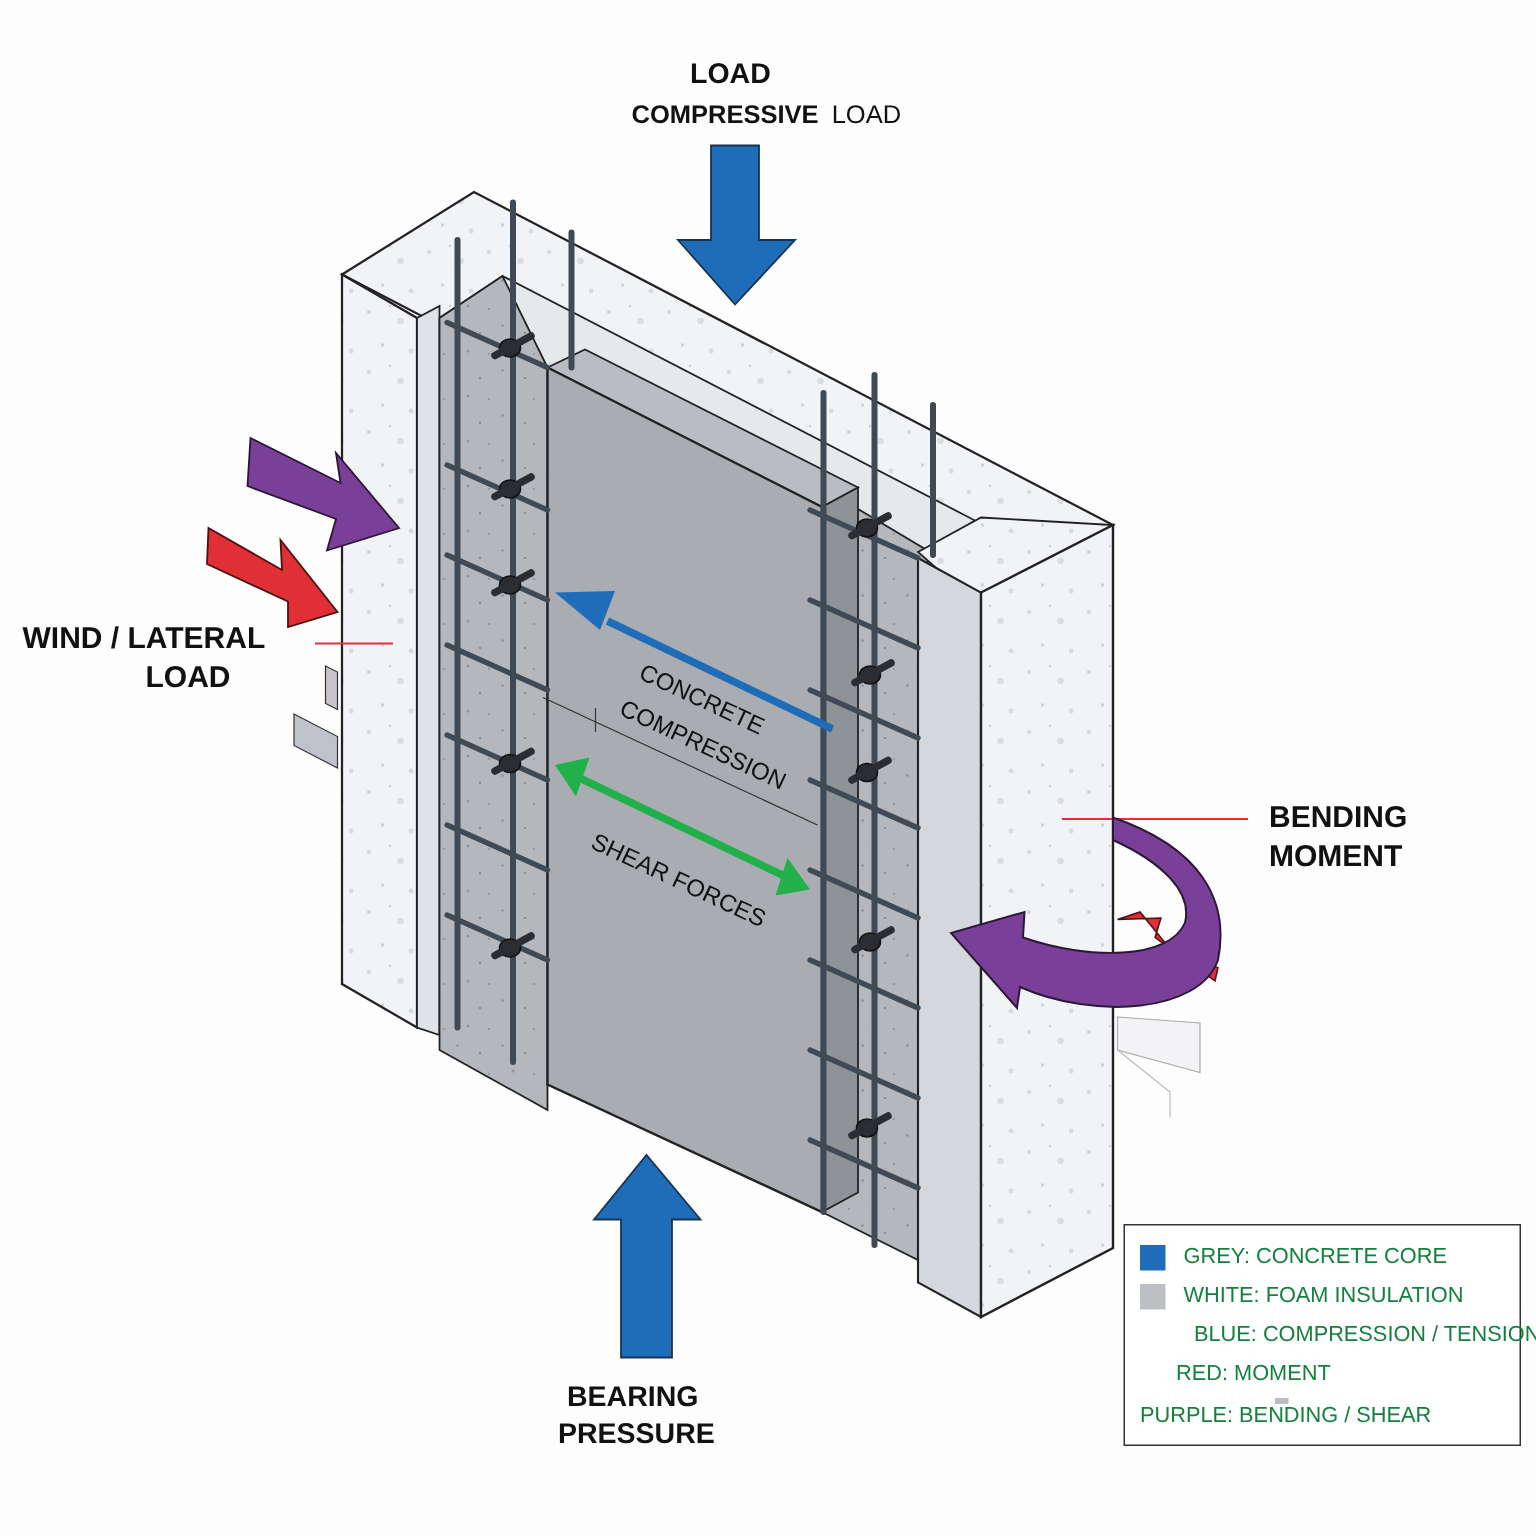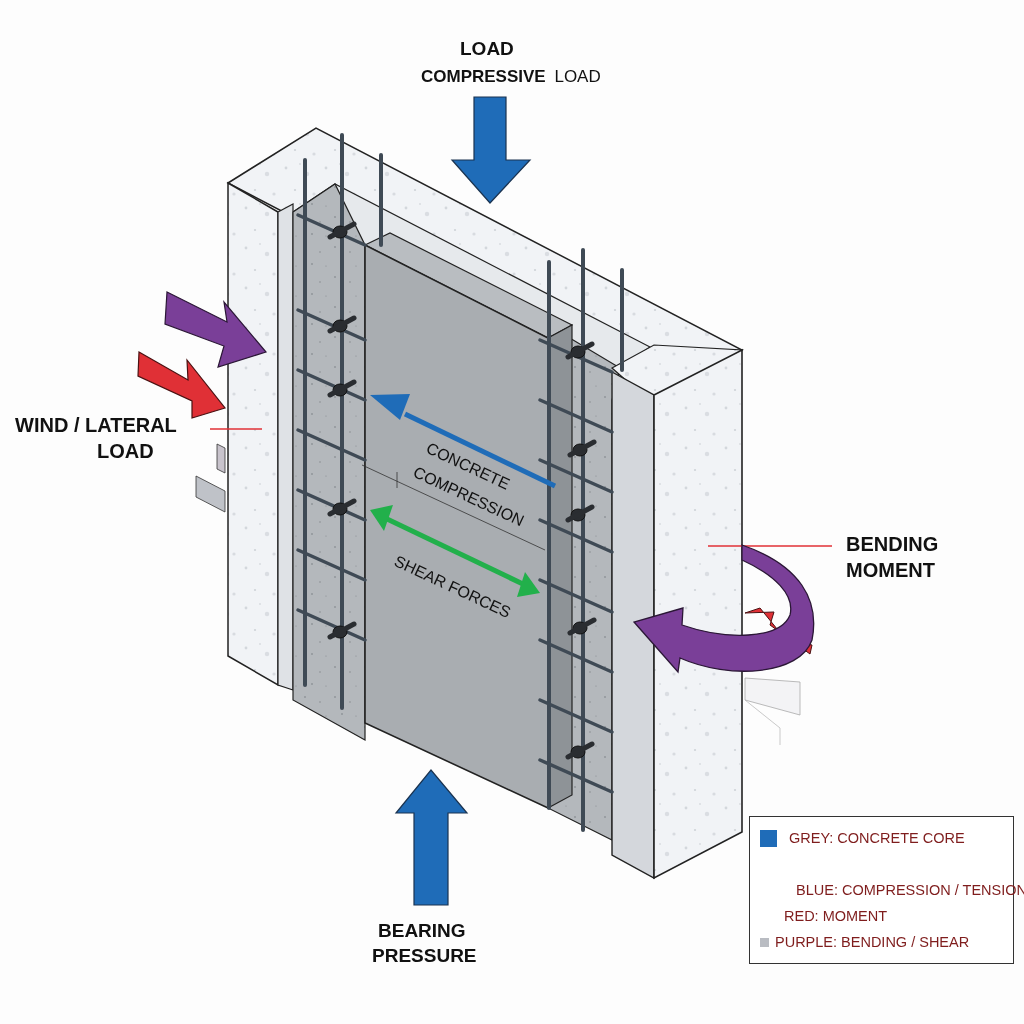--- a/index.html
+++ b/index.html
@@ -1,21 +1,21 @@
 <!DOCTYPE html>
 <html><head>
 <meta charset="utf-8">
 <style>
   html, body { margin: 0; padding: 0; background: #fdfdfd; }
   body { width: 1024px; height: 1024px; position: relative; overflow: hidden; font-family: "Liberation Sans", sans-serif; }
   #diagram { position: absolute; left: 0; top: 0; width: 1024px; height: 1024px; }
   .lbl { font-family: "Liberation Sans", sans-serif; fill: #111; }
   .bold { font-weight: bold; }
   .legend { position: absolute; left: 749px; top: 816px; width: 265px; height: 148px; border: 1.5px solid #333; background: #fff; box-sizing: border-box; }
-  .legend-row { position: absolute; left: 0; height: 20px; display: flex; align-items: center; font-size: 14.5px; color: #7f1d1d; white-space: nowrap; }
+  .legend-row { position: absolute; left: 0; height: 20px; display: flex; align-items: center; font-size: 14.5px; color: #15803d; white-space: nowrap; }
   .sw { display: inline-block; width: 17px; height: 17px; margin-right: 12px; }
   .sw-small { display: inline-block; width: 9px; height: 9px; margin-right: 6px; background: #b9bcc2; }
 </style>
 </head>
 <body>
 
 <svg id="diagram" viewBox="0 0 1024 1024" xmlns="http://www.w3.org/2000/svg">
   <defs>
     <pattern id="speckle" width="40" height="40" patternUnits="userSpaceOnUse">
       <rect width="40" height="40" fill="#f1f3f6"></rect>
@@ -172,23 +172,27 @@
 
   <text class="lbl bold" x="378" y="937" font-size="19">BEARING</text>
   <text class="lbl bold" x="372" y="962" font-size="19">PRESSURE</text>
 </svg>
 
 <div class="legend">
   <div class="legend-row" style="top:11px; left:10px;">
     <span class="sw" style="background:#1f6cb8"></span>
     <span>GREY: CONCRETE CORE</span>
   </div>
+  <div class="legend-row" style="top:37px; left:10px;">
+    <span class="sw" style="background:#bcbfc4"></span>
+    <span>WHITE: FOAM INSULATION</span>
+  </div>
   <div class="legend-row" style="top:63px; left:46px;">
     <span>BLUE: COMPRESSION / TENSION</span>
   </div>
   <div class="legend-row" style="top:89px; left:34px;">
     <span>RED: MOMENT</span>
   </div>
-  <div class="legend-row" style="top:115px; left:10px;">
+  <div class="legend-row" style="top:115px; left:10px;flex-direction:column;">
     <span class="sw-small"></span>
     <span>PURPLE: BENDING / SHEAR</span>
   </div>
 </div>
 
 </body></html>

